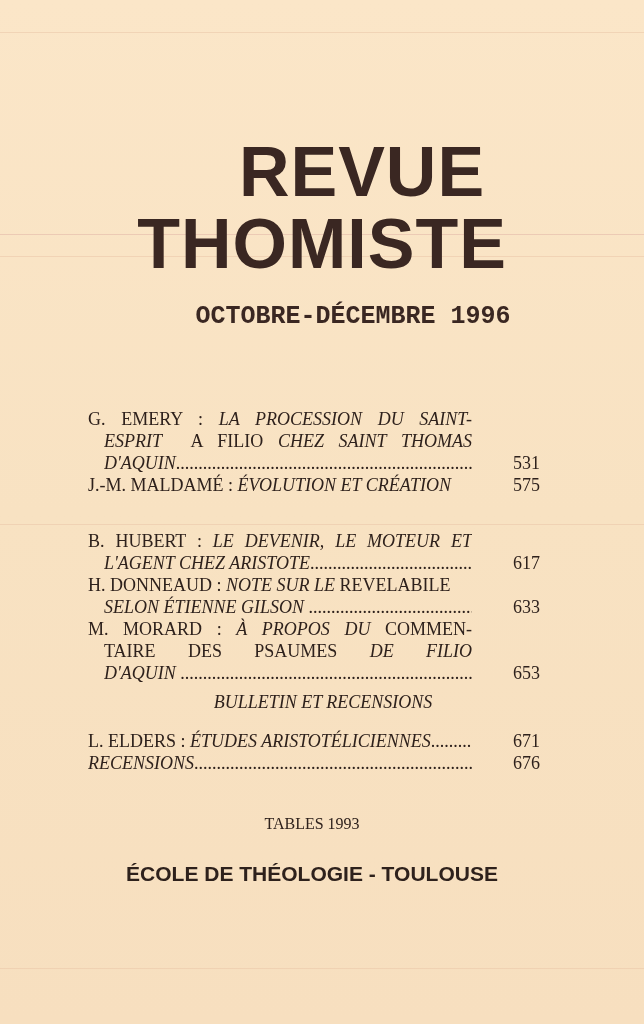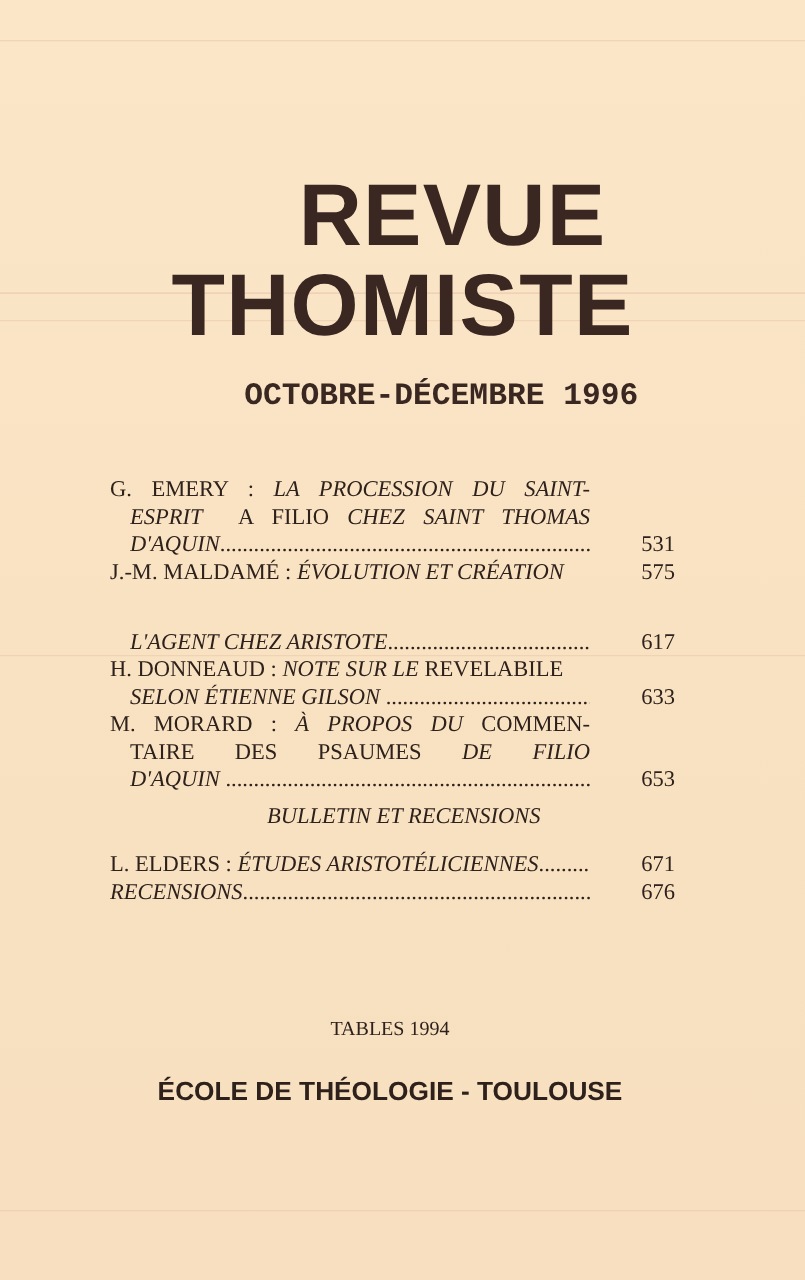--- a/index.html
+++ b/index.html
@@ -19,21 +19,21 @@
   }
   .t1 { top: 134px; font-size: 70px; line-height: 76px; padding-left: 40px; }
   .t2 { top: 206px; font-size: 70px; line-height: 76px; }
   .subtitle {
     position: absolute; top: 302px; left: 0; width: 626px; text-align: center;
     font-family: Liberation Mono, monospace; font-weight: bold;
     font-size: 25px; color: #3a2722; padding-left: 40px;
   }
 
   .toc {
-    position: absolute; left: 88px; top: 380px; width: 452px;
+    position: absolute; left: 88px; top: 408px; width: 452px;
     font-family: "Liberation Serif", serif; font-size: 18px; color: #2e211c;
   }
   .entry { position: relative; }
   .line { display: flex; height: 22px; line-height: 22px; white-space: nowrap; }
   .line.indent { padding-left: 16px; }
   .line .text { width: 384px; flex: none; display: flex; overflow: hidden; }
   .line.indent .text { width: 368px; }
   .justify { text-align: justify; text-align-last: justify; width: 100%; display: block; }
   .dots { flex: 1; overflow: hidden; white-space: nowrap; }
   .dots::after { content: "........................................................................................................................"; }
@@ -85,20 +85,25 @@
       <div class="line">
         <span class="text"><span>J.-M. MALDAMÉ :</span>&nbsp;<i>ÉVOLUTION ET CRÉATION</i></span>
         <span class="page">575</span>
       </div>
     </div>
 
     <div style="height:17px"></div>
     <div style="height:17px"></div>
 
     <div class="entry">
+      <div class="line">
+        <span class="text">
+            <span class="justify"><span>B. HUBERT :</span> <i>LE DEVENIR, LE MOTEUR ET</i></span>
+          </span>
+      </div>
       <div class="line indent">
         <span class="text">
             <i>L'AGENT CHEZ ARISTOTE</i>
             <span class="dots"></span>
           </span>
         <span class="page">617</span>
       </div>
     </div>
 
     <div class="entry">
@@ -143,15 +148,15 @@
       <div class="line">
         <span class="text">
             <i>RECENSIONS</i>
             <span class="dots"></span>
           </span>
         <span class="page">676</span>
       </div>
     </div>
   </div>
 
-  <div class="tables">TABLES 1994</div>
+  <div class="tables">TABLES 1993</div>
   <div class="school">ÉCOLE DE THÉOLOGIE - TOULOUSE</div>
 </div>
 
 </body></html>

